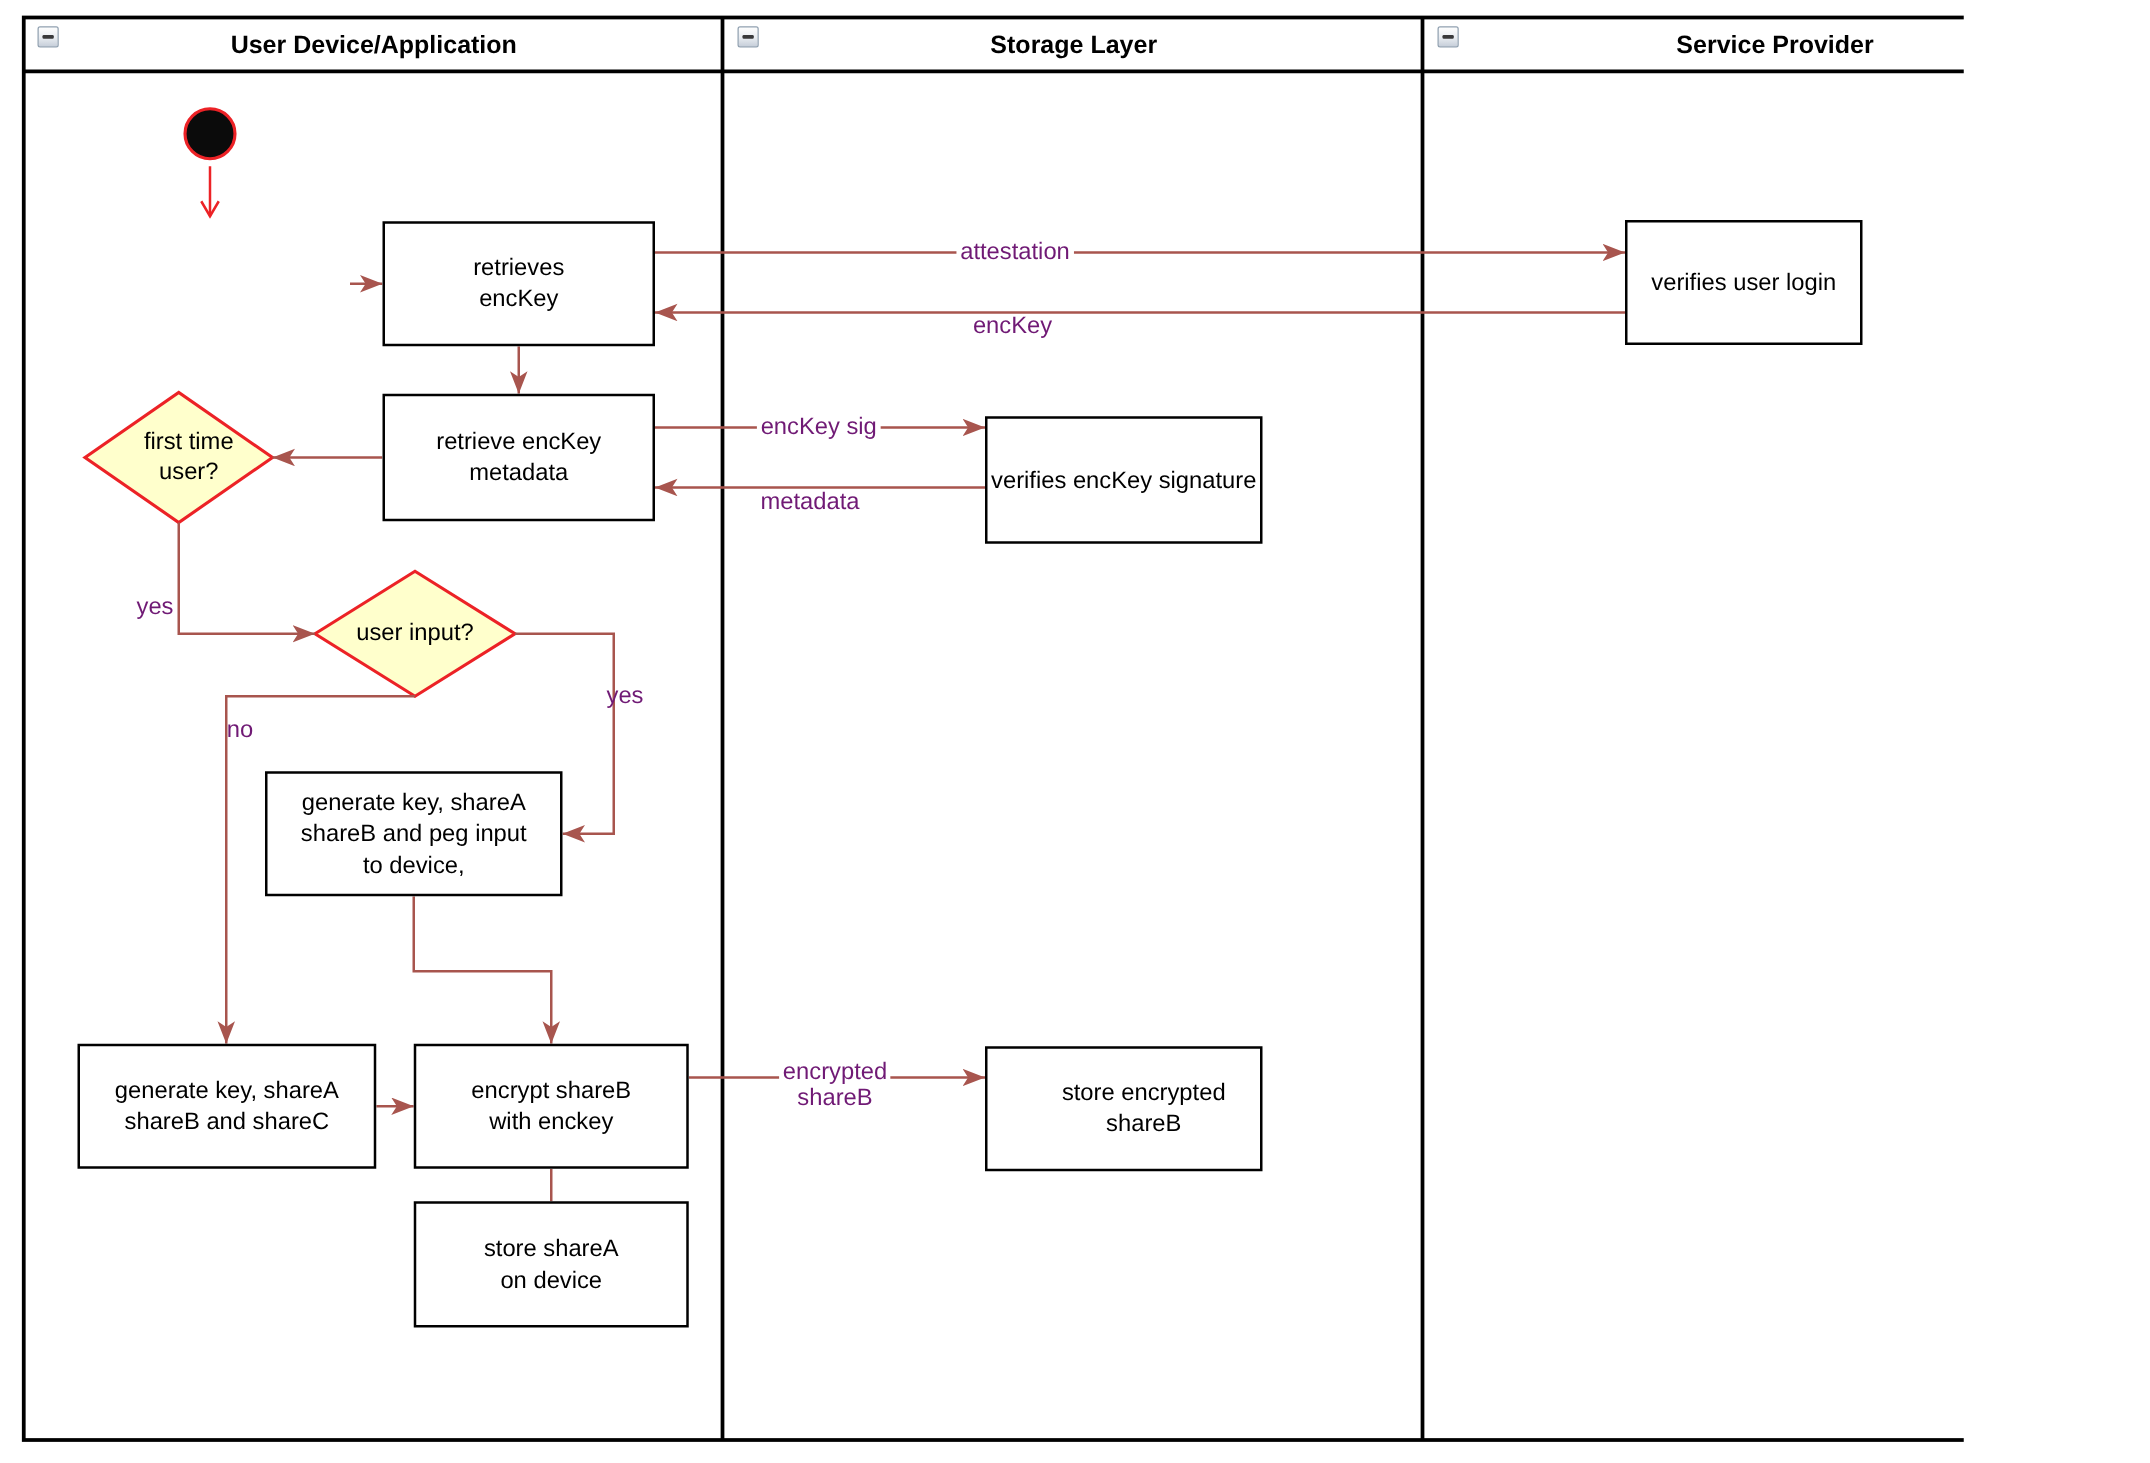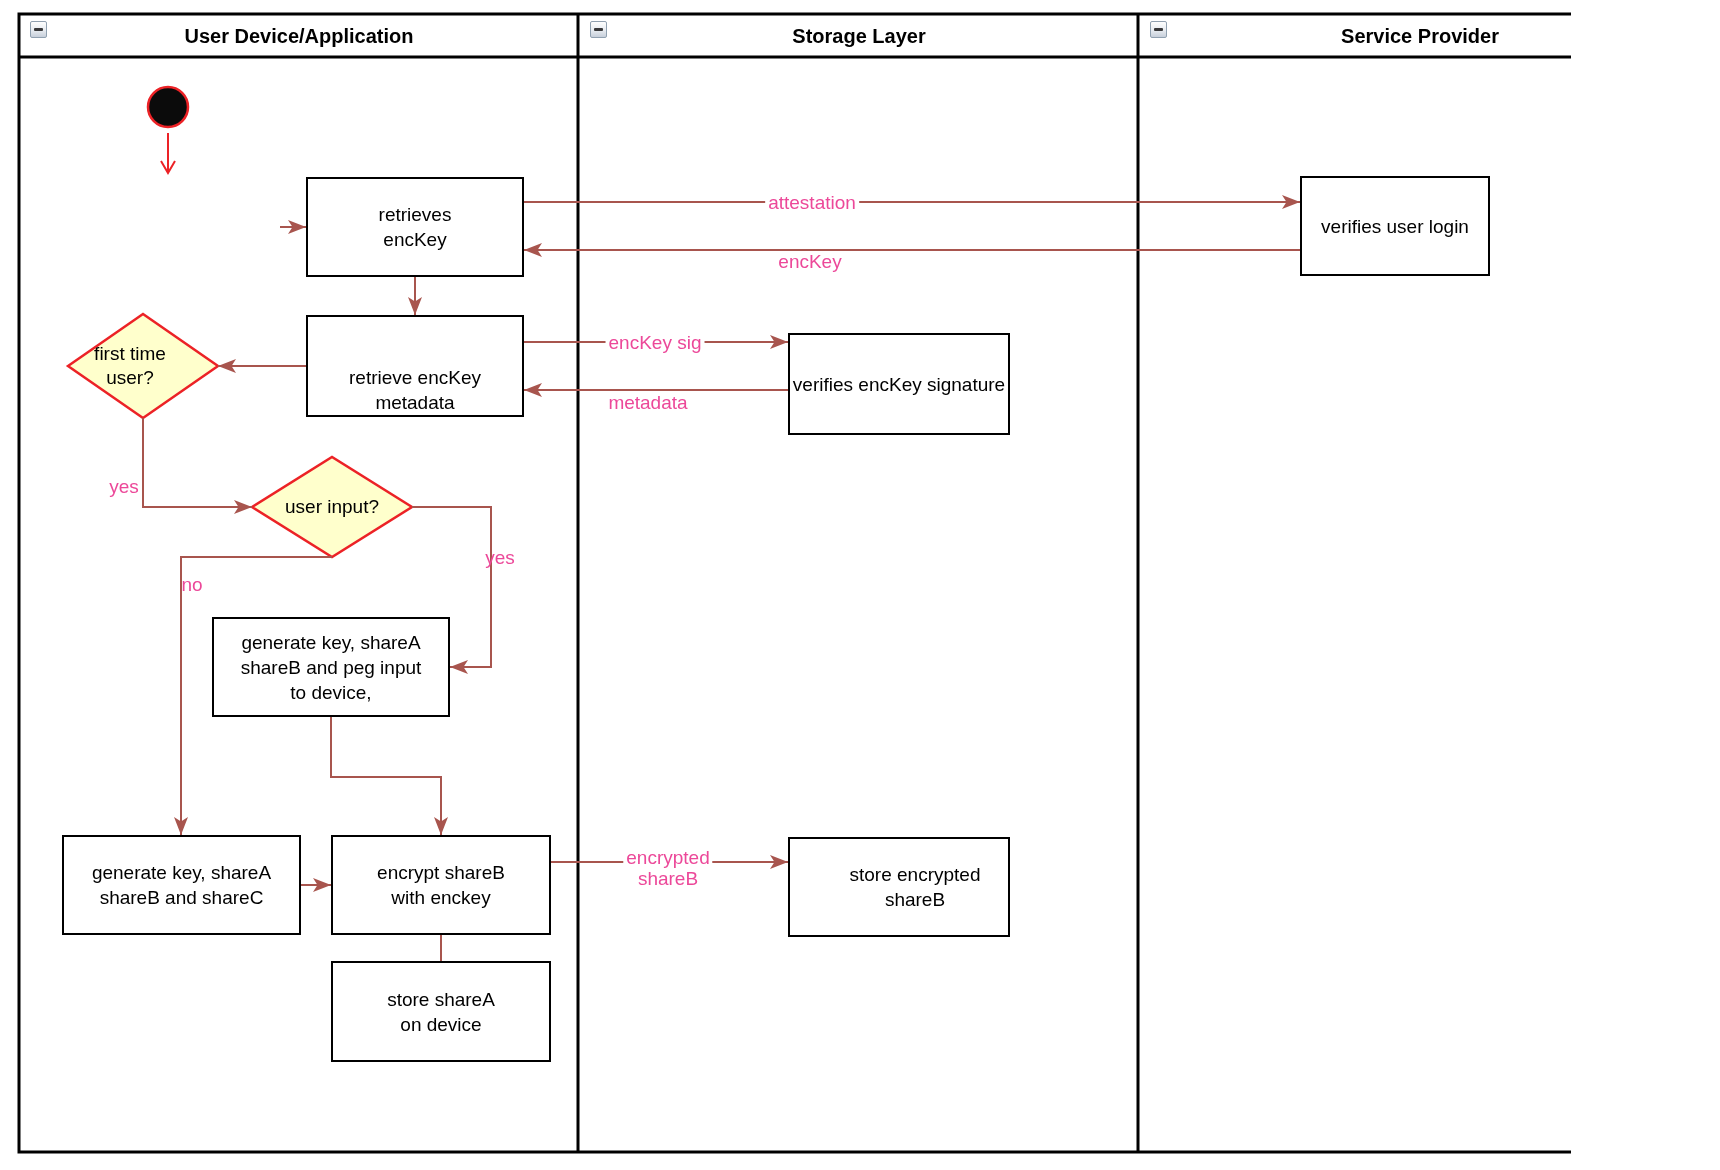--- a/index.html
+++ b/index.html
@@ -41,21 +41,21 @@
 
   .decision-label {
     position:absolute; transform:translate(-50%,-50%);
     font-size:19px; line-height:24px; color:#000; text-align:center;
     z-index:2; white-space:nowrap;
   }
   .decision-label span{ display:block; }
 
   .edge-label {
     position:absolute; transform:translate(-50%,-50%);
-    font-size:19px; line-height:21px; color:#ec4899; text-align:center;
+    font-size:19px; line-height:21px; color:#701a75; text-align:center;
     z-index:3; white-space:nowrap;
   }
   .edge-label.on-line { background:#ffffff; padding:0 3px; }
   .edge-label span { display:block; }
 </style>
 </head>
 <body>
 
 <div class="canvas">
 
@@ -117,21 +117,21 @@
 
   <div class="node" style="left:306px; top:177px; width:218px; height:100px;">
     <span>retrieves</span>
     <span>encKey</span>
   </div>
 
   <div class="node" style="left:1300px; top:176px; width:190px; height:100px;">
     <span>verifies user login</span>
   </div>
 
-  <div class="node" style="left:306px; top:315px; width:218px; height:102px;justify-content:flex-end;">
+  <div class="node" style="left:306px; top:315px; width:218px; height:102px;">
     <span>retrieve encKey</span>
     <span>metadata</span>
   </div>
 
   <div class="node overflow-label" style="left:788px; top:315px; width:222px; height:102px;margin-top:18px;">
     <span>verifies encKey signature</span>
   </div>
 
   <div class="node" style="left:212px; top:617px; width:238px; height:100px;">
     <span>generate key, shareA</span>
@@ -152,21 +152,21 @@
   <div class="node" style="left:788px; top:837px; width:222px; height:100px;padding-left:32px;">
     <span>store encrypted</span>
     <span>shareB</span>
   </div>
 
   <div class="node" style="left:331px; top:961px; width:220px; height:101px;">
     <span>store shareA</span>
     <span>on device</span>
   </div>
 
-  <div class="decision-label" style="left:130px; top:366px;">
+  <div class="decision-label" style="left:151px; top:366px;">
     <span>first time</span>
     <span>user?</span>
   </div>
   <div class="decision-label" style="left:332px; top:507px;">
     <span>user input?</span>
   </div>
 
   <div class="edge-label on-line" style="left:812px; top:202px;">attestation</div>
 
   <div class="edge-label" style="left:810px; top:261px;">encKey</div>

